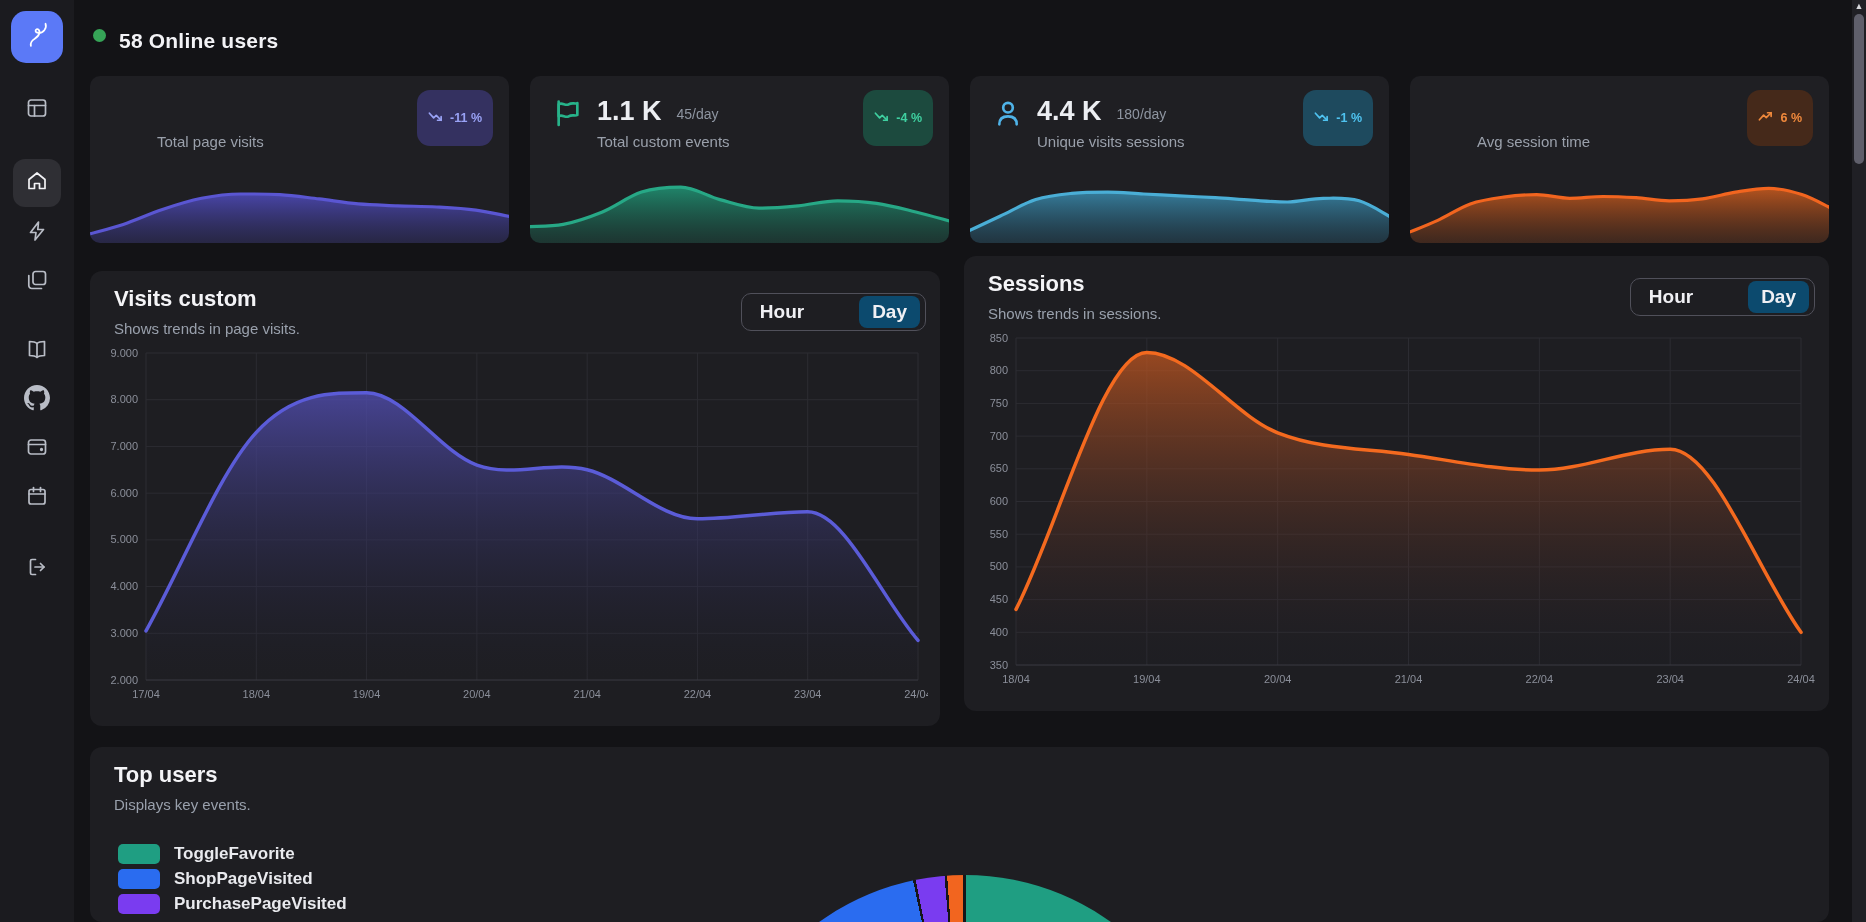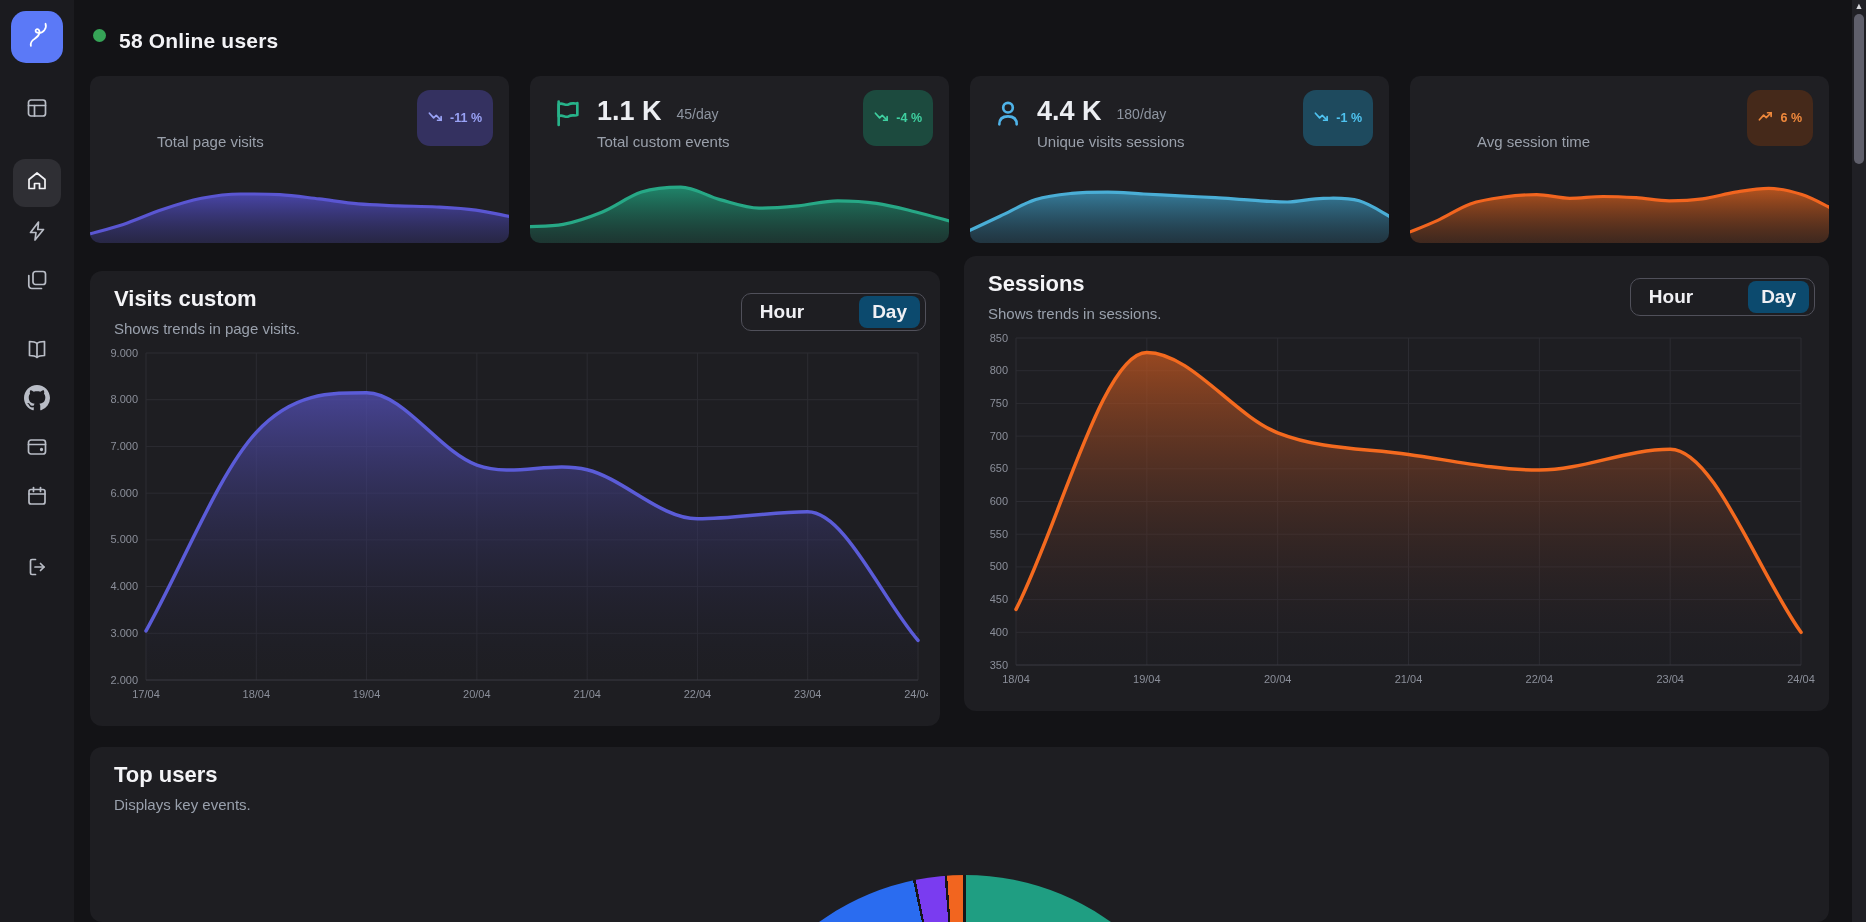--- a/index.html
+++ b/index.html
@@ -363,19 +363,33 @@
           </linearGradient>
         </defs>
         <path d="M 40.0 277.4 C 83.6 191.7 127.2 20.4 170.8 20.4 C 214.4 20.4 258.1 83.8 301.7 100.8 C 345.3 117.8 388.9 116.2 432.5 122.4 C 476.1 128.6 519.7 138.1 563.3 138.1 C 606.9 138.1 650.6 117.2 694.2 117.2 C 737.8 117.2 781.4 239.3 825.0 300.3 L 825 333 L 40 333 Z" fill="url(#sessions-g)" stroke="none"></path>
         <path d="M 40.0 277.4 C 83.6 191.7 127.2 20.4 170.8 20.4 C 214.4 20.4 258.1 83.8 301.7 100.8 C 345.3 117.8 388.9 116.2 432.5 122.4 C 476.1 128.6 519.7 138.1 563.3 138.1 C 606.9 138.1 650.6 117.2 694.2 117.2 C 737.8 117.2 781.4 239.3 825.0 300.3" fill="none" stroke="#f46a1f" stroke-width="3.5" stroke-linecap="round"></path>
       </svg></div>
 </div>
 
 <div class="panel" id="events-panel">
   <div class="panel-title">Top users</div>
   <div class="panel-sub">Displays key events.</div>
+  <div class="legend" id="events-legend">
+      <div class="lrow">
+        <span class="swatch" style="background: rgb(31, 158, 130);"></span>
+        <span class="llabel">ToggleFavorite</span>
+      </div>
+      <div class="lrow">
+        <span class="swatch" style="background: rgb(42, 108, 240);"></span>
+        <span class="llabel">ShopPageVisited</span>
+      </div>
+      <div class="lrow">
+        <span class="swatch" style="background: rgb(122, 60, 240);"></span>
+        <span class="llabel">PurchasePageVisited</span>
+      </div>
+    </div>
   <div class="pie" id="events-pie" style="background: conic-gradient(rgb(22, 22, 25) 0deg, rgb(22, 22, 25) 0.2deg, rgb(31, 158, 130) 0.2deg, rgb(31, 158, 130) 150deg, rgb(22, 22, 25) 150deg, rgb(22, 22, 25) 152deg, rgb(42, 108, 240) 152deg, rgb(42, 108, 240) 348deg, rgb(22, 22, 25) 348deg, rgb(22, 22, 25) 348.6deg, rgb(122, 60, 240) 348.6deg, rgb(122, 60, 240) 355.3deg, rgb(22, 22, 25) 355.3deg, rgb(22, 22, 25) 355.9deg, rgb(242, 101, 31) 355.9deg, rgb(242, 101, 31) 359.5deg, rgb(22, 22, 25) 359.5deg, rgb(22, 22, 25) 360deg);"></div>
 </div>
 
 <div class="sb-track">
   <div class="sb-arrow">▲</div>
   <div class="sb-thumb"></div>
 </div>
 
 </body></html>

